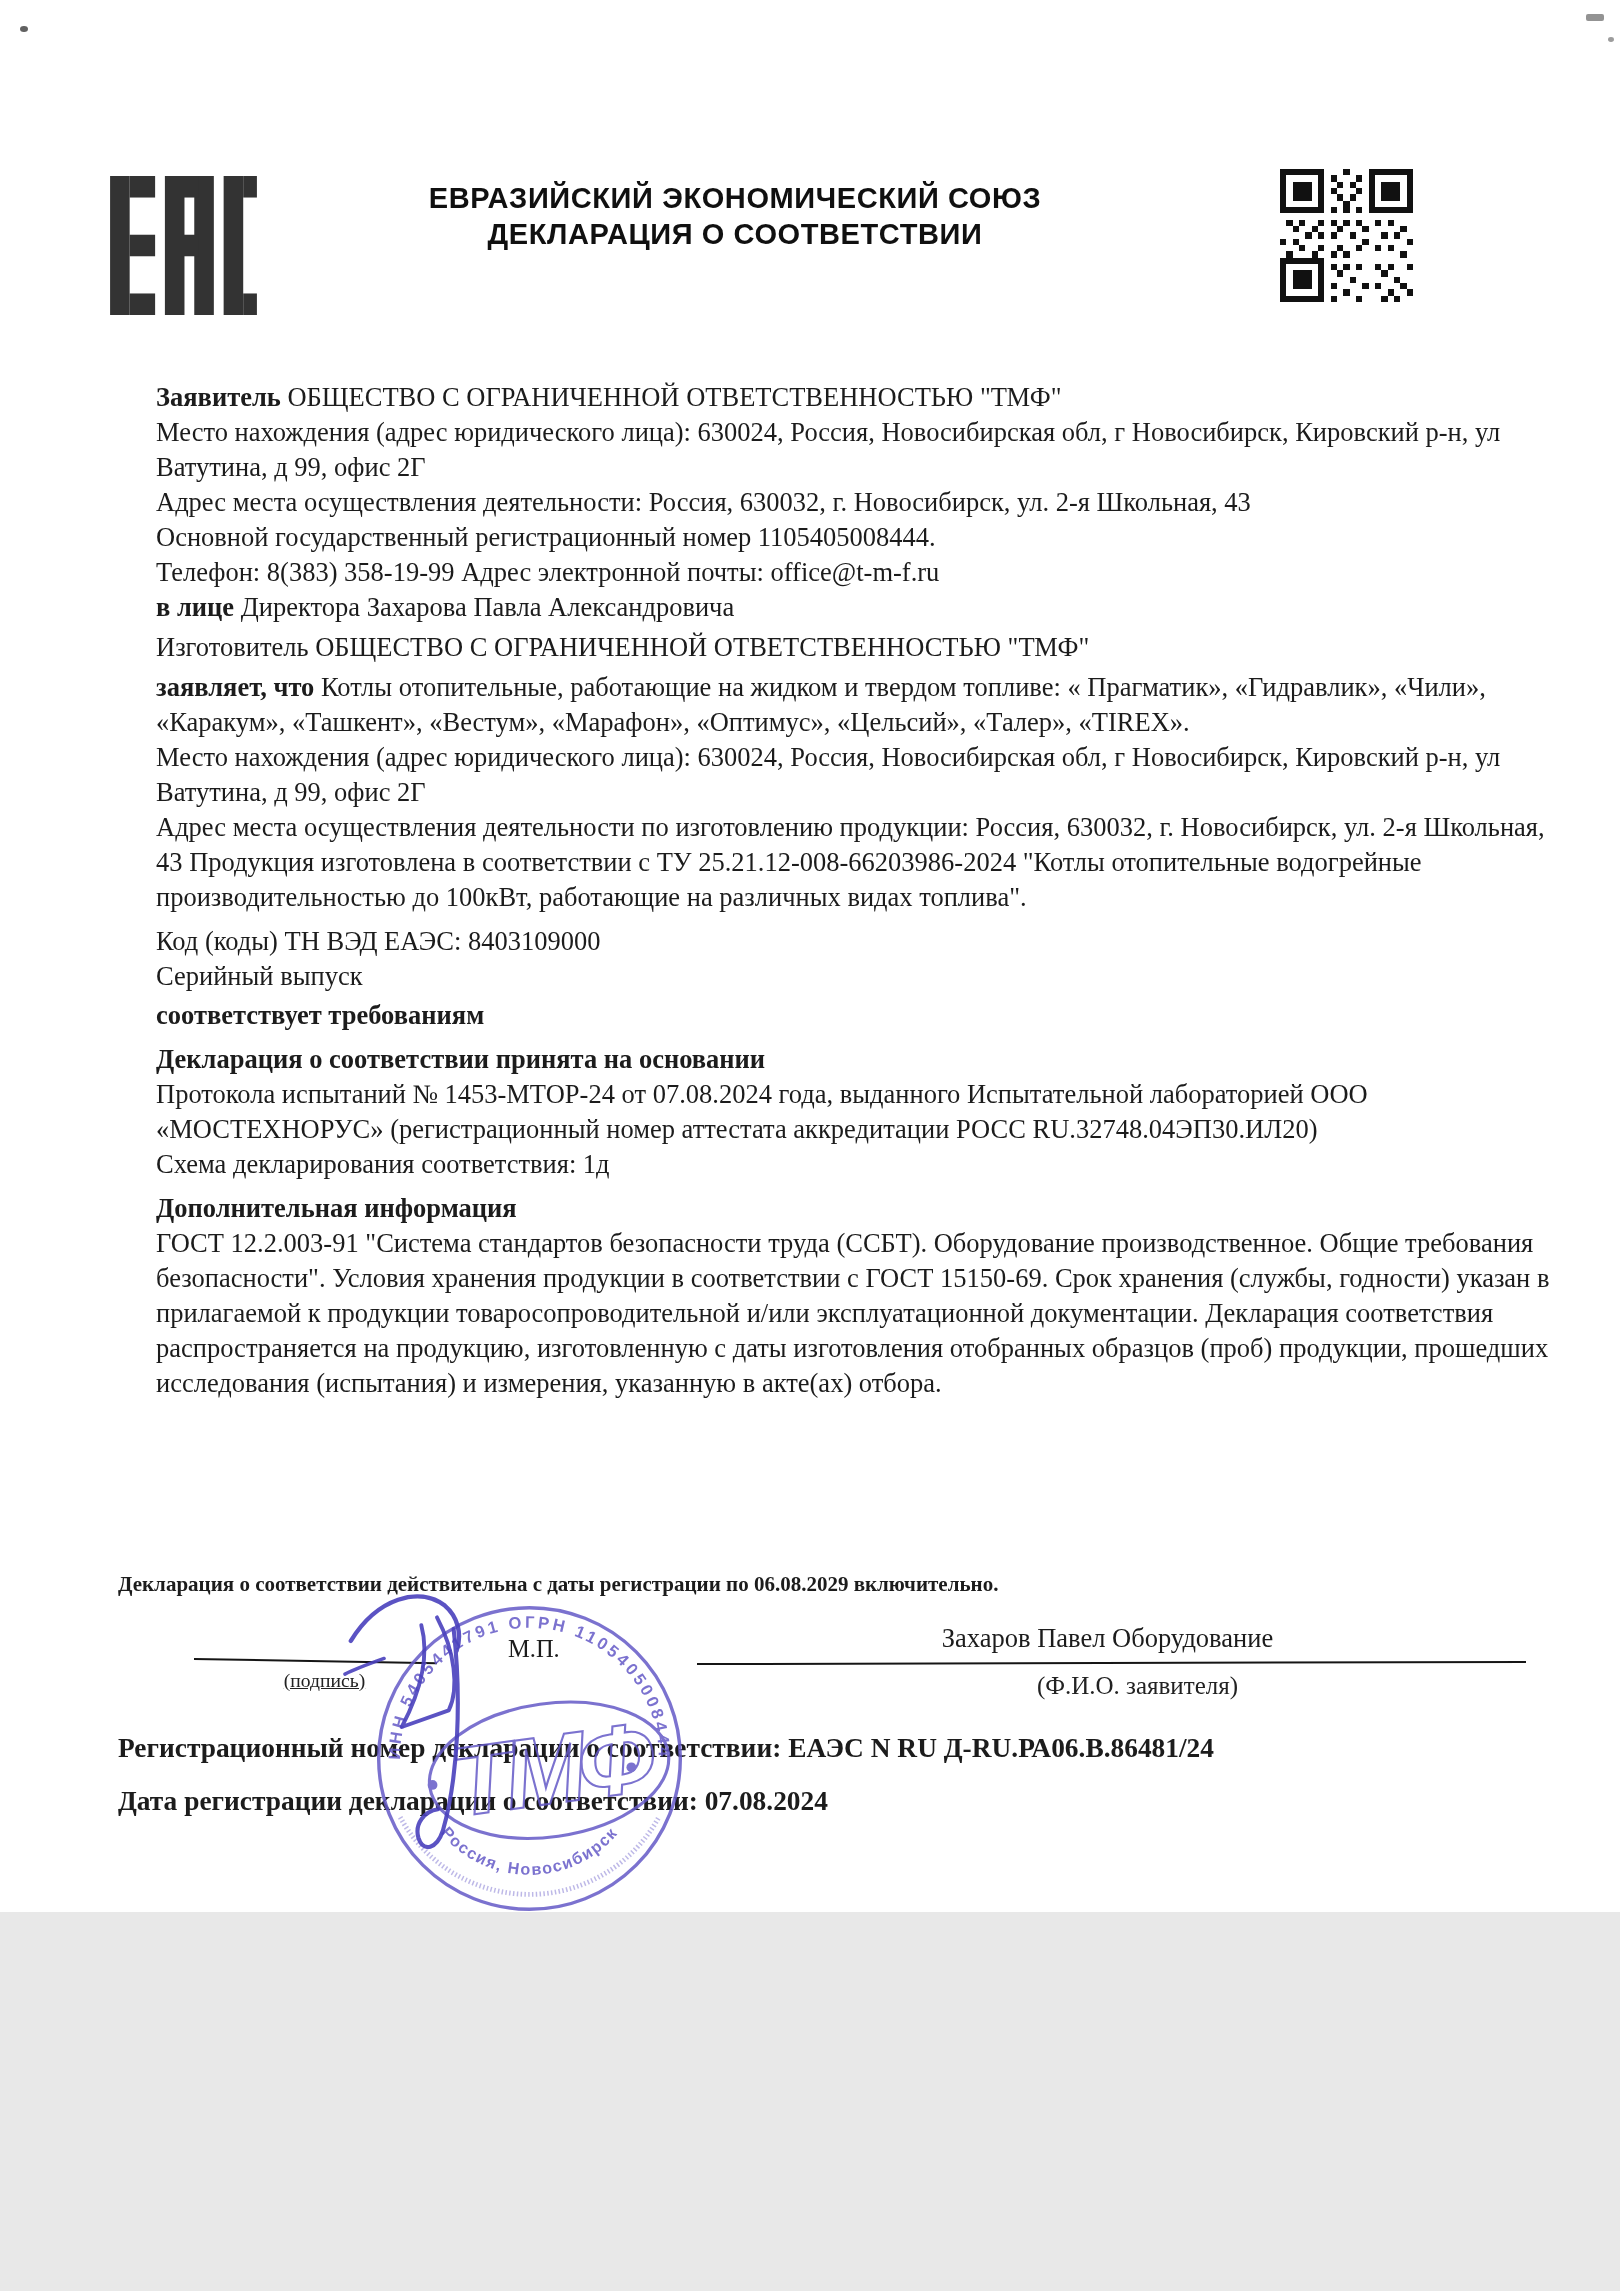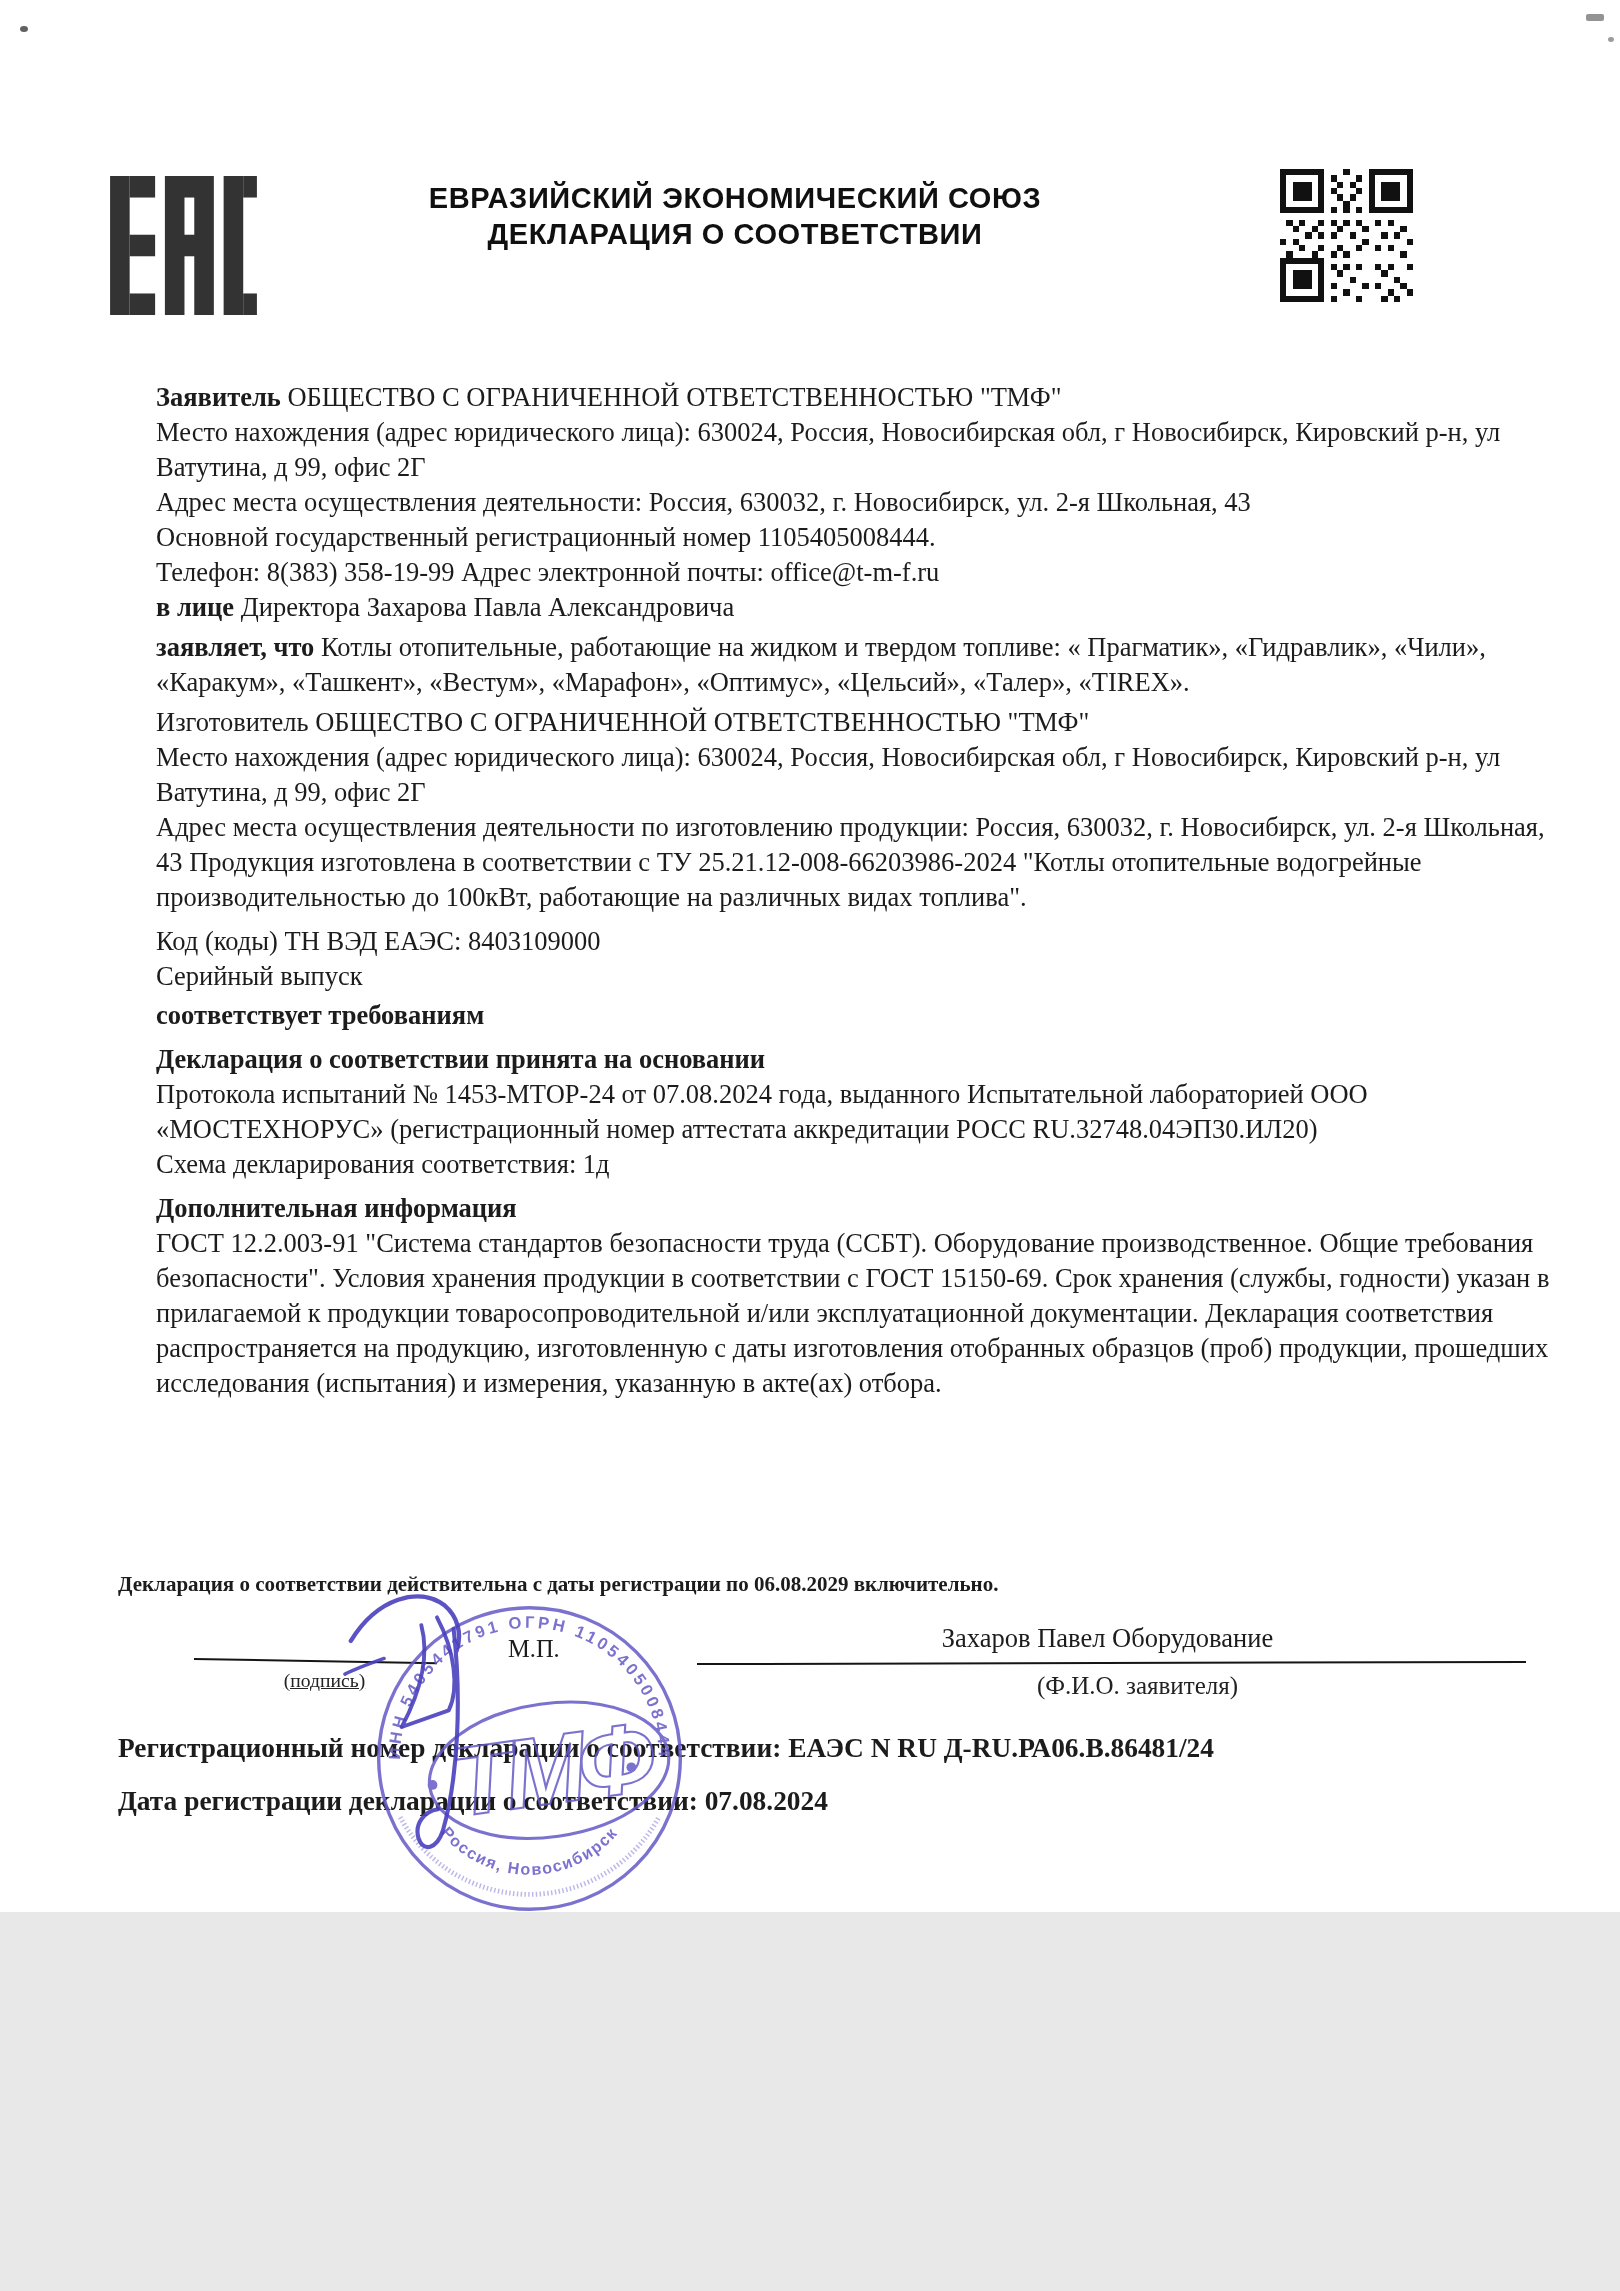--- a/index.html
+++ b/index.html
@@ -161,22 +161,22 @@
     </g>
   </svg>
 
   <div class="doc-body">
     <p><b class="lead">Заявитель</b><span> ОБЩЕСТВО С ОГРАНИЧЕННОЙ ОТВЕТСТВЕННОСТЬЮ "ТМФ"</span></p>
     <p><b class="lead"></b><span>Место нахождения (адрес юридического лица): 630024, Россия, Новосибирская обл, г Новосибирск, Кировский р-н, ул Ватутина, д 99, офис 2Г</span></p>
     <p><b class="lead"></b><span>Адрес места осуществления деятельности: Россия, 630032, г. Новосибирск, ул. 2-я Школьная, 43</span></p>
     <p><b class="lead"></b><span>Основной государственный регистрационный номер 1105405008444.</span></p>
     <p><b class="lead"></b><span>Телефон: 8(383) 358-19-99 Адрес электронной почты: office@t-m-f.ru</span></p>
     <p><b class="lead">в лице</b><span> Директора Захарова Павла Александровича</span></p>
+    <p class="gap-s"><b class="lead"></b><span>Изготовитель ОБЩЕСТВО С ОГРАНИЧЕННОЙ ОТВЕТСТВЕННОСТЬЮ "ТМФ"</span></p>
     <p class="gap-s"><b class="lead">заявляет, что</b><span> Котлы отопительные, работающие на жидком и твердом топливе: « Прагматик», «Гидравлик», «Чили», «Каракум», «Ташкент», «Вестум», «Марафон», «Оптимус», «Цельсий», «Талер», «TIREX».</span></p>
-    <p class="gap-s"><b class="lead"></b><span>Изготовитель ОБЩЕСТВО С ОГРАНИЧЕННОЙ ОТВЕТСТВЕННОСТЬЮ "ТМФ"</span></p>
     <p><b class="lead"></b><span>Место нахождения (адрес юридического лица): 630024, Россия, Новосибирская обл, г Новосибирск, Кировский р-н, ул Ватутина, д 99, офис 2Г</span></p>
     <p><b class="lead"></b><span>Адрес места осуществления деятельности по изготовлению продукции: Россия, 630032, г. Новосибирск, ул. 2-я Школьная, 43 Продукция изготовлена в соответствии с ТУ 25.21.12-008-66203986-2024 "Котлы отопительные водогрейные производительностью до 100кВт, работающие на различных видах топлива".</span></p>
     <p class="gap-m"><b class="lead"></b><span>Код (коды) ТН ВЭД ЕАЭС: 8403109000</span></p>
     <p><b class="lead"></b><span>Серийный выпуск</span></p>
     <p class="gap-s"><b class="lead">соответствует требованиям</b><span></span></p>
     <p class="gap-m"><b class="lead">Декларация о соответствии принята на основании</b><span></span></p>
     <p><b class="lead"></b><span>Протокола испытаний № 1453-МТОР-24 от 07.08.2024 года, выданного Испытательной лабораторией ООО «МОСТЕХНОРУС» (регистрационный номер аттестата аккредитации РОСС RU.32748.04ЭП30.ИЛ20)</span></p>
     <p><b class="lead"></b><span>Схема декларирования соответствия: 1д</span></p>
     <p class="gap-m"><b class="lead">Дополнительная информация</b><span></span></p>
     <p><b class="lead"></b><span>ГОСТ 12.2.003-91 "Система стандартов безопасности труда (ССБТ). Оборудование производственное. Общие требования безопасности". Условия хранения продукции в соответствии с ГОСТ 15150-69. Срок хранения (службы, годности) указан в прилагаемой к продукции товаросопроводительной и/или эксплуатационной документации. Декларация соответствия распространяется на продукцию, изготовленную с даты изготовления отобранных образцов (проб) продукции, прошедших исследования (испытания) и измерения, указанную в акте(ах) отбора.</span></p>

